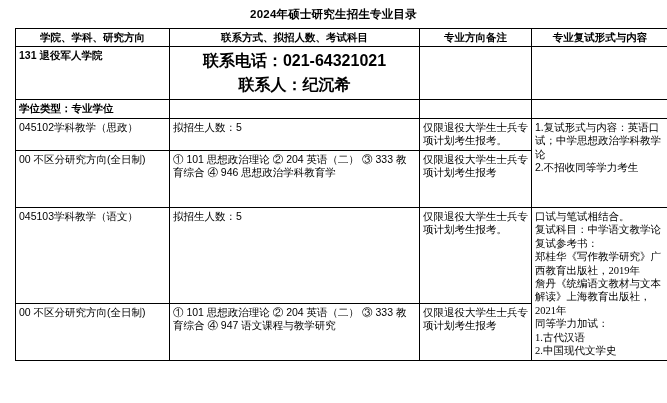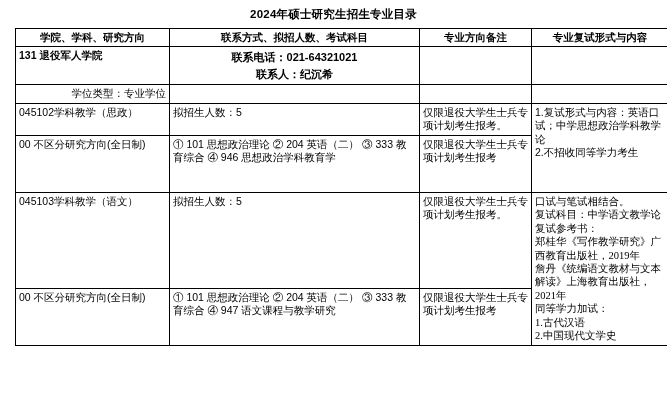--- a/index.html
+++ b/index.html
@@ -55,28 +55,28 @@
   .c3 { width: 112px; }
   .c4 { width: 137px; }
   .unit-name {
     text-align: left;
     font-weight: bold;
     font-size: 11px;
     padding: 5px 2px;
   }
   .contact-line {
     font-weight: bold;
-    font-size: 11px;
+    font-size: 16px;
     text-align: center;
     line-height: 1.5;
   }
   .deg-type {
-    font-weight: normal;
+    font-weight: bold;
     font-size: 11px;
-    text-align: right;
+    text-align: left;
     padding: 3px 2px;
   }
   .major-code {
     font-weight: normal;
     font-size: 11px;
   }
   .plan-num {
     font-size: 10.5px;
     padding-left: 6px;
   }

